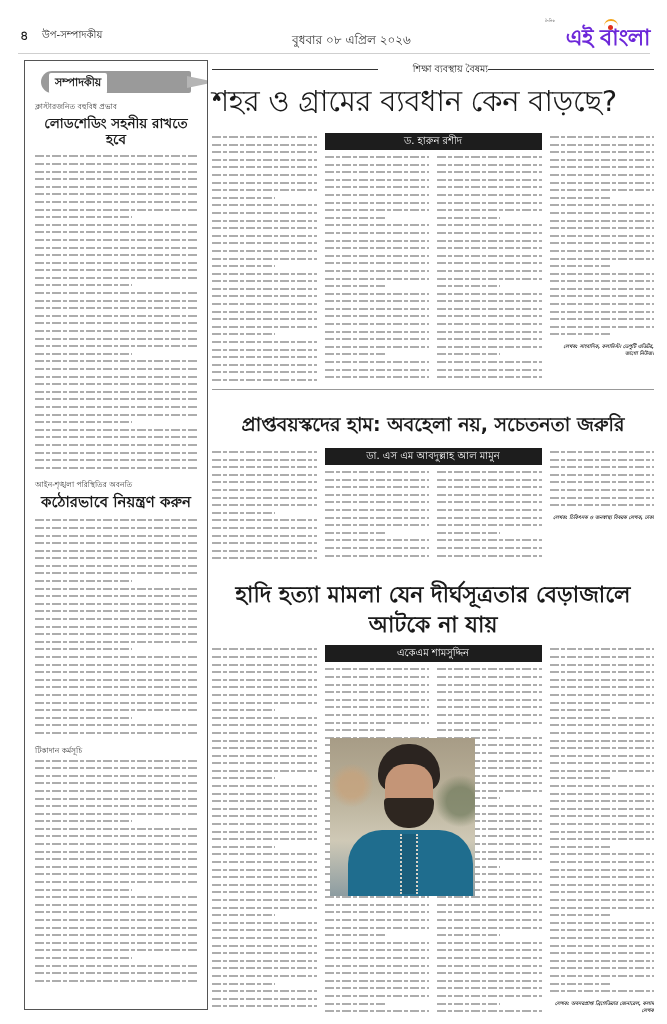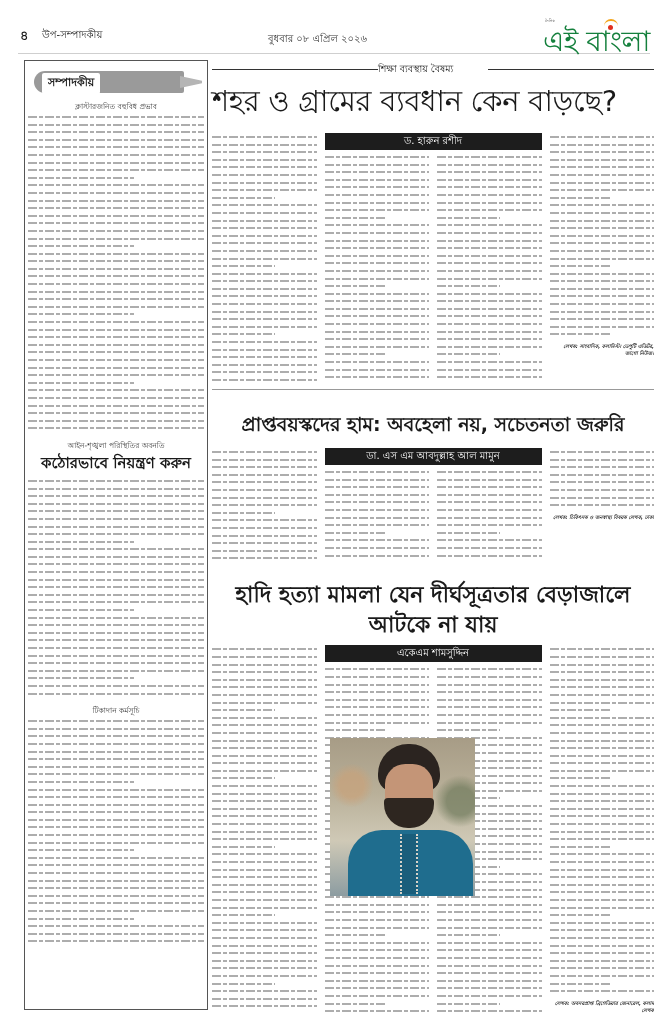--- a/index.html
+++ b/index.html
@@ -3,45 +3,45 @@
 <meta charset="utf-8">
 <style>
   * { box-sizing: border-box; margin: 0; padding: 0; }
   html, body { width: 667px; height: 1024px; background: #ffffff; overflow: hidden; }
   body { font-family: "DejaVu Sans", sans-serif; color: #1a1a1a; position: relative; }
 
   
   .masthead { position: absolute; left: 18px; top: 18px; width: 632px; height: 36px; border-bottom: 1px solid #cfcfcf; }
   .page-no { position: absolute; left: 2px; top: 8px; font-size: 13px; font-weight: bold; }
   .section-name { position: absolute; left: 24px; top: 9px; font-size: 10px; }
-  .issue-date { position: absolute; left: 250px; top: 13px; font-size: 10px; color: #333; }
-  .logo { position: absolute; right: 0; top: 2px; font-size: 28px; font-weight: normal; letter-spacing: -0.5px; color: #15803d; }
+  .issue-date { position: absolute; left: 274px; top: 13px; font-size: 12px; color: #333; }
+  .logo { position: absolute; right: 0; top: 2px; font-size: 22px; font-weight: bold; letter-spacing: -0.5px; color: #6d28d9; }
   .logo-daily { position: absolute; right: 95px; top: 0; font-size: 4px; color: #333; }
   .logo-wave { position: absolute; right: 32px; top: 1px; width: 14px; height: 8px; border-top: 2px solid #f3a51a; border-radius: 10px 10px 0 0; }
   .logo-dot { position: absolute; right: 37px; top: 7px; width: 5px; height: 5px; border-radius: 50%; background: #e0301e; }
 
   
-  .editorial-col { position: absolute; left: 24px; top: 60px; width: 184px; height: 950px; border: 1px solid #555; padding: 6px 3px; overflow: hidden; }
+  .editorial-col { position: absolute; left: 24px; top: 60px; width: 184px; height: 950px; border: 1px solid #555; padding: 6px 10px; overflow: hidden; }
   .editorial-banner { position: relative; height: 26px; margin: 2px 0 6px 0; }
   .banner-bar { position: absolute; left: 6px; top: 2px; width: 150px; height: 22px; background: #9a9a9a; border-radius: 11px 2px 2px 11px; }
   .banner-nib { position: absolute; left: 152px; top: 7px; width: 22px; height: 12px; background: #b5b5b5; clip-path: polygon(0 0, 100% 40%, 100% 60%, 0 100%); }
   .banner-label { position: absolute; left: 14px; top: 4px; background: #fff; padding: 1px 6px; font-size: 11px; font-weight: bold; border-radius: 2px; }
-  .ed-kicker { text-align: center; font-size: 7.5px; color: #333; margin-top: 4px; }
+  .ed-kicker { text-align: left; font-size: 7.5px; color: #333; margin-top: 4px; }
   .ed-headline { text-align: center; font-size: 13.5px; font-weight: bold; line-height: 1.2; margin: 2px 0 5px 0; }
   .ed-headline.big { font-size: 15px; }
   .body-text { font-size: 4.6px; line-height: 7.6px; color: #444; text-align: justify; }
   .filler-line { height: 7.6px; position: relative; }
   .filler-line::after { content: ""; position: absolute; left: 0; right: 0; top: 3px; height: 2px; background: repeating-linear-gradient(90deg, #8a8a8a 0 9px, transparent 9px 11px, #8a8a8a 11px 15px, transparent 15px 17px); opacity: 0.7; }
   .filler-line.short::after { right: 40%; }
 
   
   .right-area { position: absolute; left: 212px; top: 60px; width: 442px; }
   .kicker-rule { position: relative; height: 14px; margin-top: 2px; }
   .kicker-rule::before { content: ""; position: absolute; left: 0; right: 0; top: 7px; border-top: 1px solid #333; }
-  .kicker-rule span { position: relative; display: block; width: 110px; margin: 0 auto; background: #fff; text-align: left; font-size: 9.5px; }
+  .kicker-rule span { position: relative; display: block; width: 110px; margin: 0 auto; background: #fff; text-align: right; font-size: 9.5px; }
   .main-headline { font-size: 29px; font-weight: normal; text-align: left; letter-spacing: -0.3px; margin: 2px 0 6px 0; white-space: nowrap; }
   .art-headline { font-size: 19px; font-weight: bold; text-align: center; white-space: nowrap; margin: 20px 0 6px 0; }
   .art-headline.two { font-size: 22px; line-height: 1.35; white-space: normal; }
   .byline-bar { background: #1d1d1d; color: #fff; text-align: center; font-size: 10px; padding: 0 0; }
   .cols4 { display: grid; grid-template-columns: 1fr 1fr 1fr 1fr; column-gap: 8px; }
   .cols4 .col { overflow: hidden; }
   .span2 { grid-column: 2 / span 2; }
   .writer-credit { font-size: 5px; font-style: italic; font-weight: bold; text-align: right; margin-top: 5px; line-height: 7px; }
   .divider { border-top: 1px solid #999; margin: 4px 0; }
 
@@ -69,20 +69,21 @@
 
 <div class="editorial-col">
   <div class="editorial-banner">
     <div class="banner-bar"></div>
     <div class="banner-nib"></div>
     <span class="banner-label">সম্পাদকীয়</span>
   </div>
 
   <div>
     <div class="ed-kicker">ক্লাস্টারজনিত বহুবিধ প্রভাব</div>
+    <div class="ed-headline">লোডশেডিং সহনীয় রাখতে হবে</div>
     <div class="body-text">
         <div class="filler-line"></div>
         <div class="filler-line"></div>
         <div class="filler-line"></div>
         <div class="filler-line"></div>
         <div class="filler-line"></div>
         <div class="filler-line"></div>
         <div class="filler-line"></div>
         <div class="filler-line"></div>
         <div class="filler-line short"></div>

